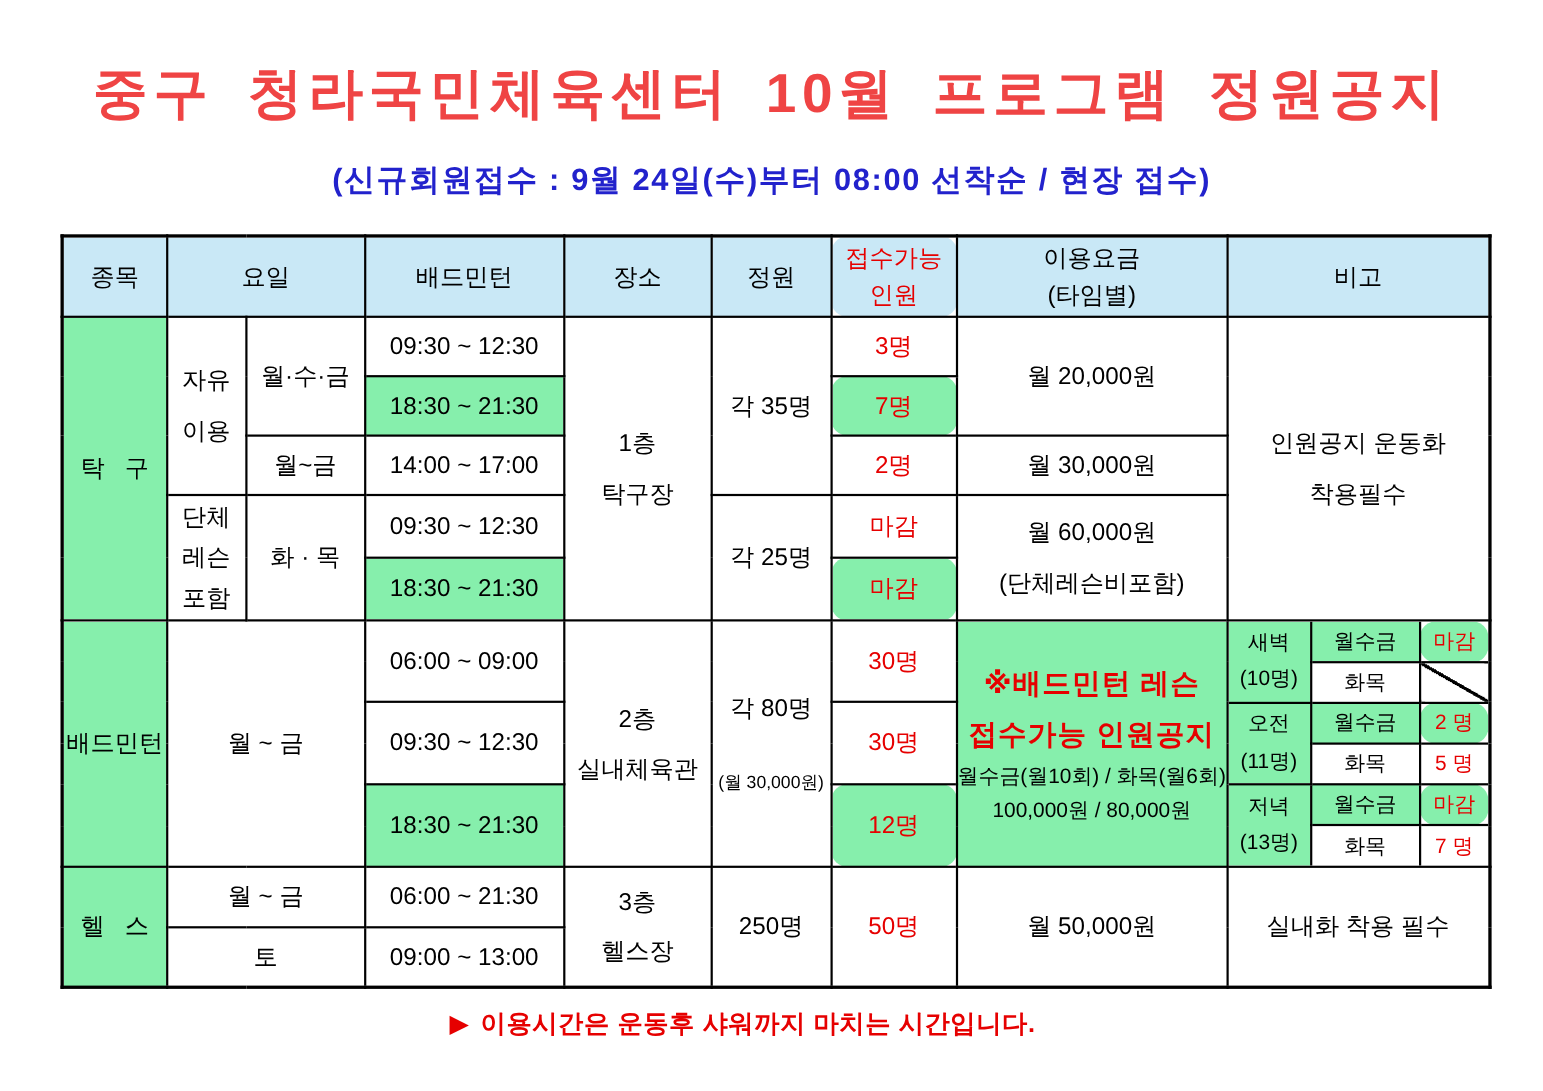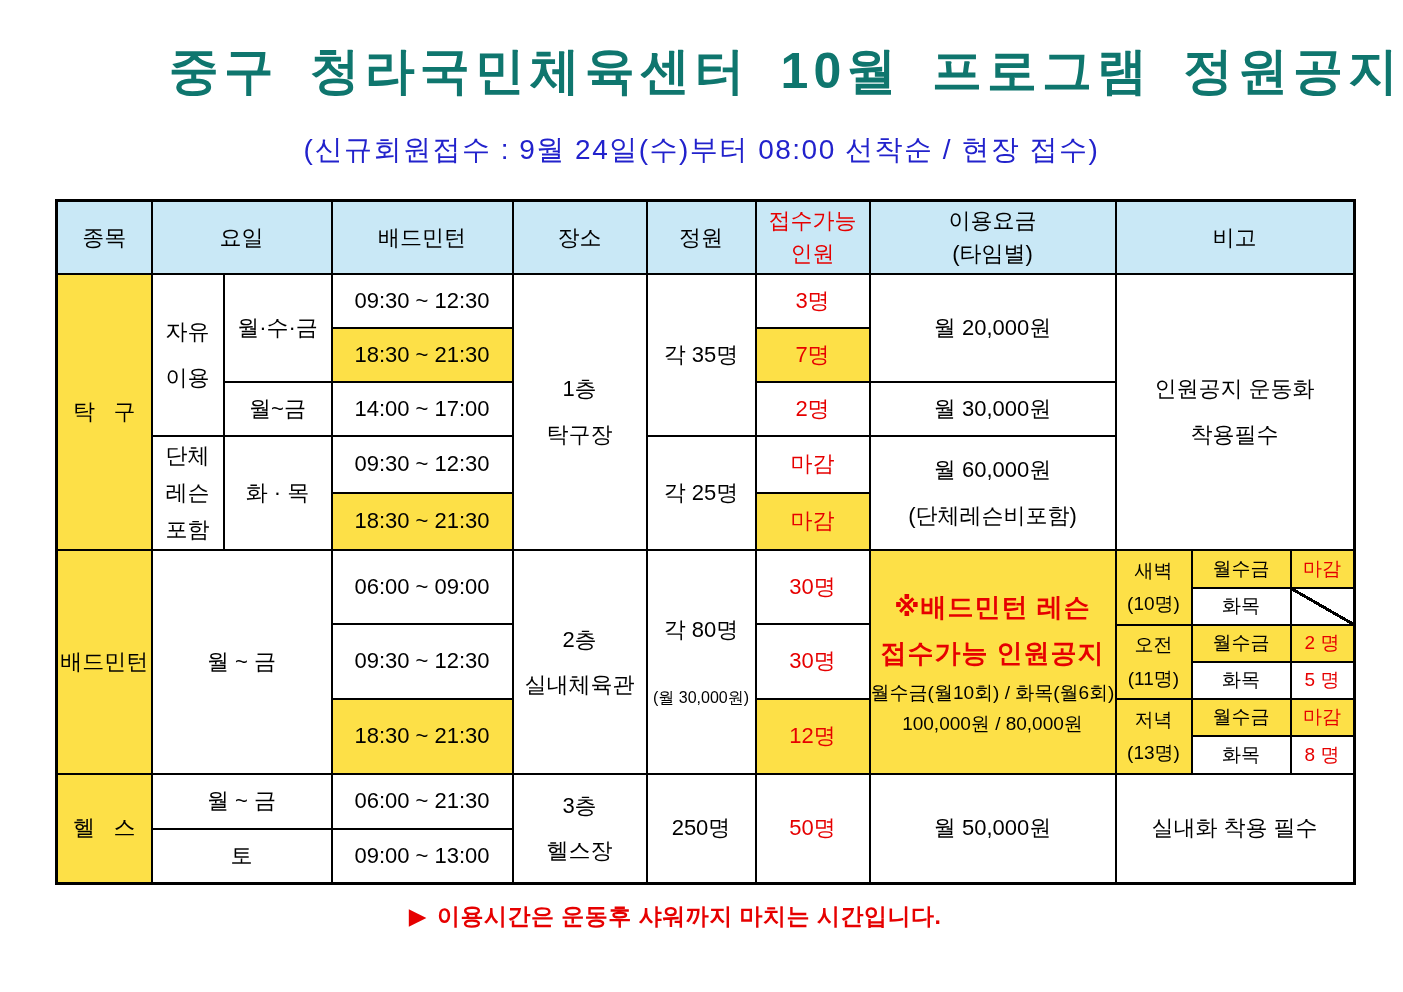--- a/index.html
+++ b/index.html
@@ -8,34 +8,34 @@
     font-family: "Liberation Sans", "DejaVu Sans", sans-serif;
     color: #000;
   }
   .page {
     position: relative;
     width: 1403px; height: 992px;
     overflow: hidden;
     background: #ffffff;
   }
   .title {
-    margin-top: 38px;
-    text-align: right;
+    margin-top: 52px;
+    text-align: center;
     font-size: 50px;
     font-weight: bold;
     letter-spacing: 5px;
     word-spacing: 12px;
-    color: #0f766e;
+    color: #ef4444;
     white-space: nowrap;
   }
   .subtitle {
     margin-top: 26px;
     text-align: center;
     font-size: 28px;
-    font-weight: normal;
+    font-weight: bold;
     letter-spacing: 1.5px;
     color: #2222cc;
     white-space: nowrap;
   }
   table.main {
     border-collapse: collapse;
     table-layout: fixed;
     margin: 30px 0 0 55px;
     border: 3px solid #000;
   }
@@ -45,22 +45,22 @@
     vertical-align: middle;
     padding: 0;
     font-size: 22px;
     font-weight: normal;
     overflow: hidden;
   }
   table.main th {
     background: #c9e8f6;
     line-height: 1.5;
   }
-  .yellow { background: #fde047; }
-  .red { color: #e60000; font-weight: bold; }
+  .yellow { background: #86efac; }
+  .red { color: #e60000; font-weight: bold; border-radius: 14px; }
   .pre { white-space: pre; }
   .lh2 { line-height: 2.05; }
   .lh17 { line-height: 1.7; font-family: Liberation Serif, serif; }
   .small { font-size: 16px; margin-top: 38px; }
   .cap2 { line-height: 1.6; }
   
   .fee-notice .fn1, .fee-notice .fn2 {
     color: #e60000; font-weight: bold; font-size: 26px; line-height: 1.8; letter-spacing: 1px;
   }
   .fee-notice .fn3, .fee-notice .fn4 {
@@ -246,21 +246,21 @@
           <tr style="height:37px">
             <td rowspan="2" class="yellow slot">
               <div>저녁</div>
               <div>(13명)</div>
             </td>
             <td class="yellow">월수금</td>
             <td class="yellow red">마감</td>
           </tr>
           <tr style="height:37px">
             <td>화목</td>
-            <td class="red pre">8 명</td>
+            <td class="red pre">7 명</td>
           </tr>
         </tbody>
             </table>
       </td>
     </tr>
     <tr style="height:37px"></tr>
     <tr style="height:37px">
       <td rowspan="2">09:30 ~ 12:30</td>
       <td rowspan="2" class="red">30명</td>
     </tr>

